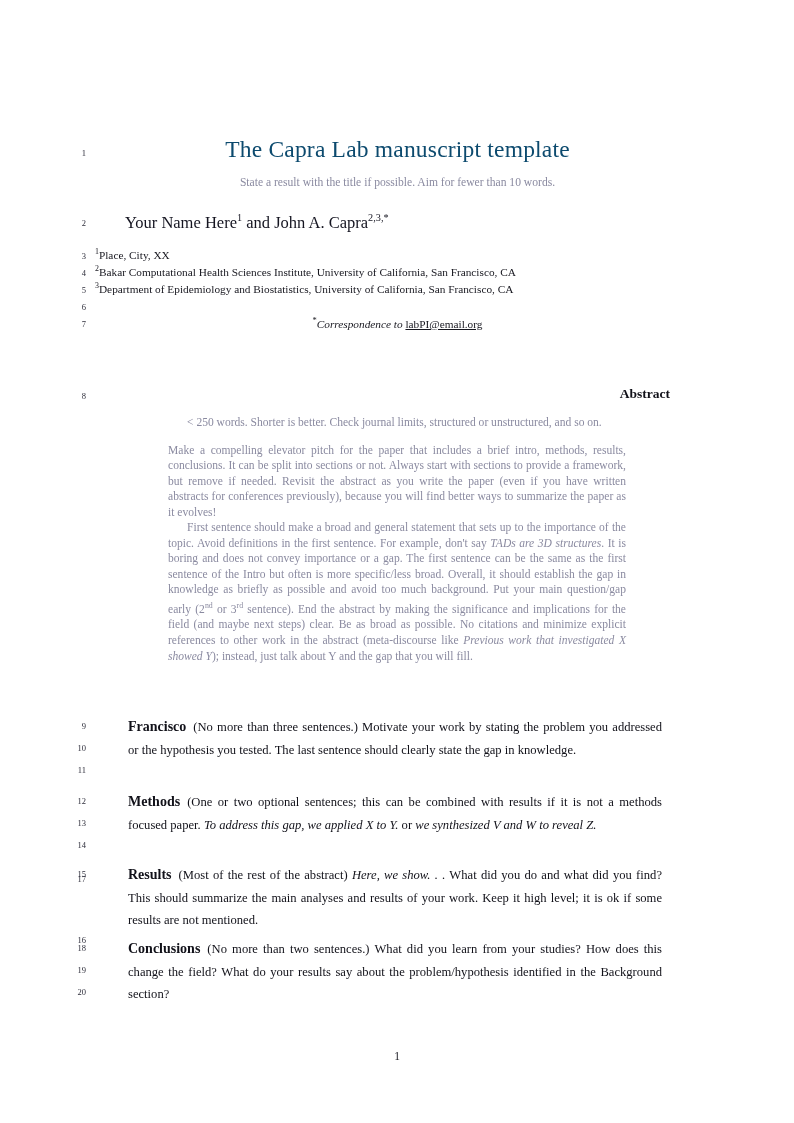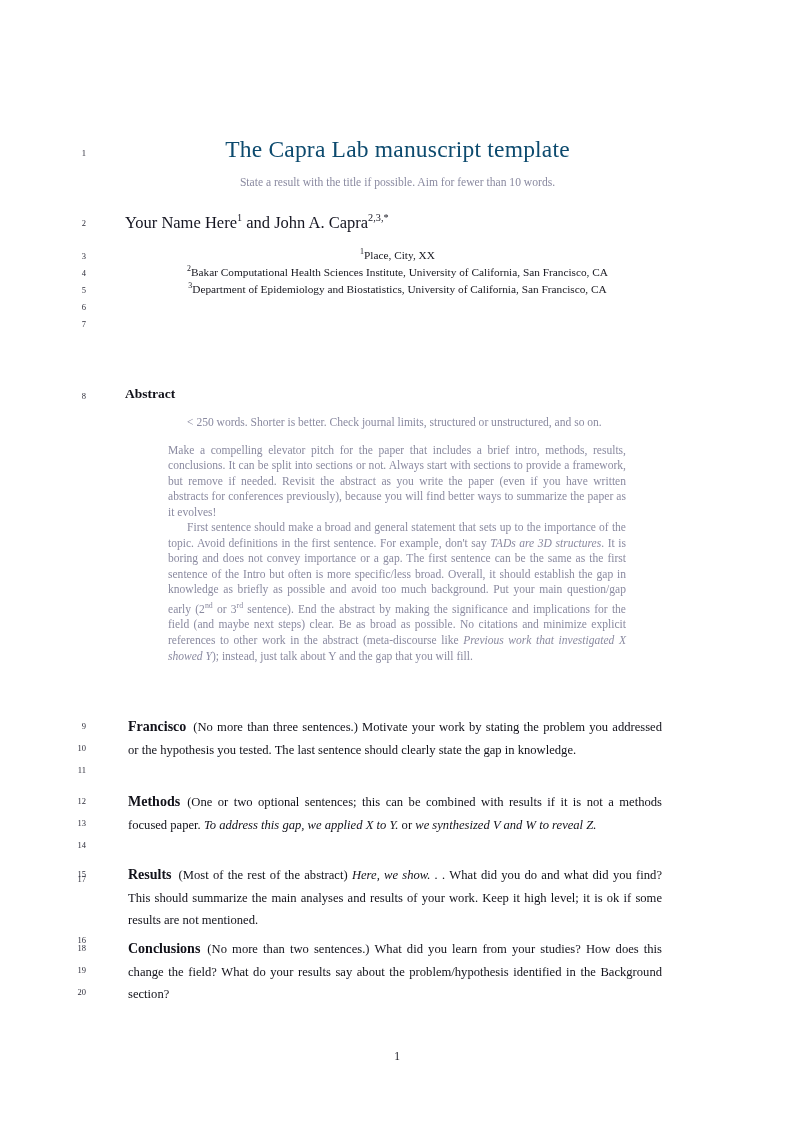--- a/index.html
+++ b/index.html
@@ -64,21 +64,21 @@
     text-align: left;
     font-size: 16.5px;
     color: #141420;
   }
   .authors sup { font-size: 0.62em; vertical-align: super; }
 
   .affil {
     position: absolute;
     left: 95px;
     width: 605px;
-    text-align: center;
+    text-align: left;
     font-size: 11.3px;
     color: #17171f;
     line-height: 1.0;
   }
   .affil sup { font-size: 0.7em; vertical-align: super; }
   .affil-1 { top: 248px; }
   .affil-2 { top: 265px; }
   .affil-3 { top: 282px; }
 
   .correspondence {
@@ -96,21 +96,21 @@
     text-decoration: underline;
     color: #17171f;
   }
 
   
   .abstract-head {
     position: absolute;
     left: 125px;
     top: 386px;
     width: 545px;
-    text-align: left;
+    text-align: right;
     font-size: 13.5px;
     font-weight: bold;
     color: #111119;
   }
   .abstract-body {
     position: absolute;
     left: 168px;
     top: 415px;
     width: 458px;
     font-size: 11.55px;
@@ -200,20 +200,24 @@
   <div class="affil affil-1">
     <sup>1</sup><span>Place, City, XX</span>
   </div>
   <div class="affil affil-2">
     <sup>2</sup><span>Bakar Computational Health Sciences Institute, University of California, San Francisco, CA</span>
   </div>
   <div class="affil affil-3">
     <sup>3</sup><span>Department of Epidemiology and Biostatistics, University of California, San Francisco, CA</span>
   </div>
 
+  <div class="correspondence">
+    <span class="star">*</span><span class="ital">Correspondence to</span>
+    <a class="maillink" href="#">labPI@email.org</a>
+  </div>
 
   <div class="abstract-head">Abstract</div>
 
   <div class="abstract-body">
     <p class="ind">&lt; 250 words. Shorter is better. Check journal limits, structured or unstructured, and so on.</p>
     <p class="gap">Make a compelling elevator pitch for the paper that includes a brief intro, methods, results, conclusions. It can be split into sections or not. Always start with sections to provide a framework, but remove if needed. Revisit the abstract as you write the paper (even if you have written abstracts for conferences previously), because you will find better ways to summarize the paper as it evolves!</p>
     <p class="ind"><span>First sentence should make a broad and general statement that sets up to the importance of the topic. Avoid definitions in the first sentence. For example, don't say </span><i>TADs are 3D structures</i><span>. It is boring and does not convey importance or a gap. The first sentence can be the same as the first sentence of the Intro but often is more specific/less broad. Overall, it should establish the gap in knowledge as briefly as possible and avoid too much background. Put your main question/gap early (2</span><sup>nd</sup><span> or 3</span><sup>rd</sup><span> sentence). End the abstract by making the significance and implications for the field (and maybe next steps) clear. Be as broad as possible. No citations and minimize explicit references to other work in the abstract (meta-discourse like </span><i>Previous work that investigated X showed Y</i><span>); instead, just talk about Y and the gap that you will fill.</span></p>
   </div>
 
   <div class="section sec-background">

